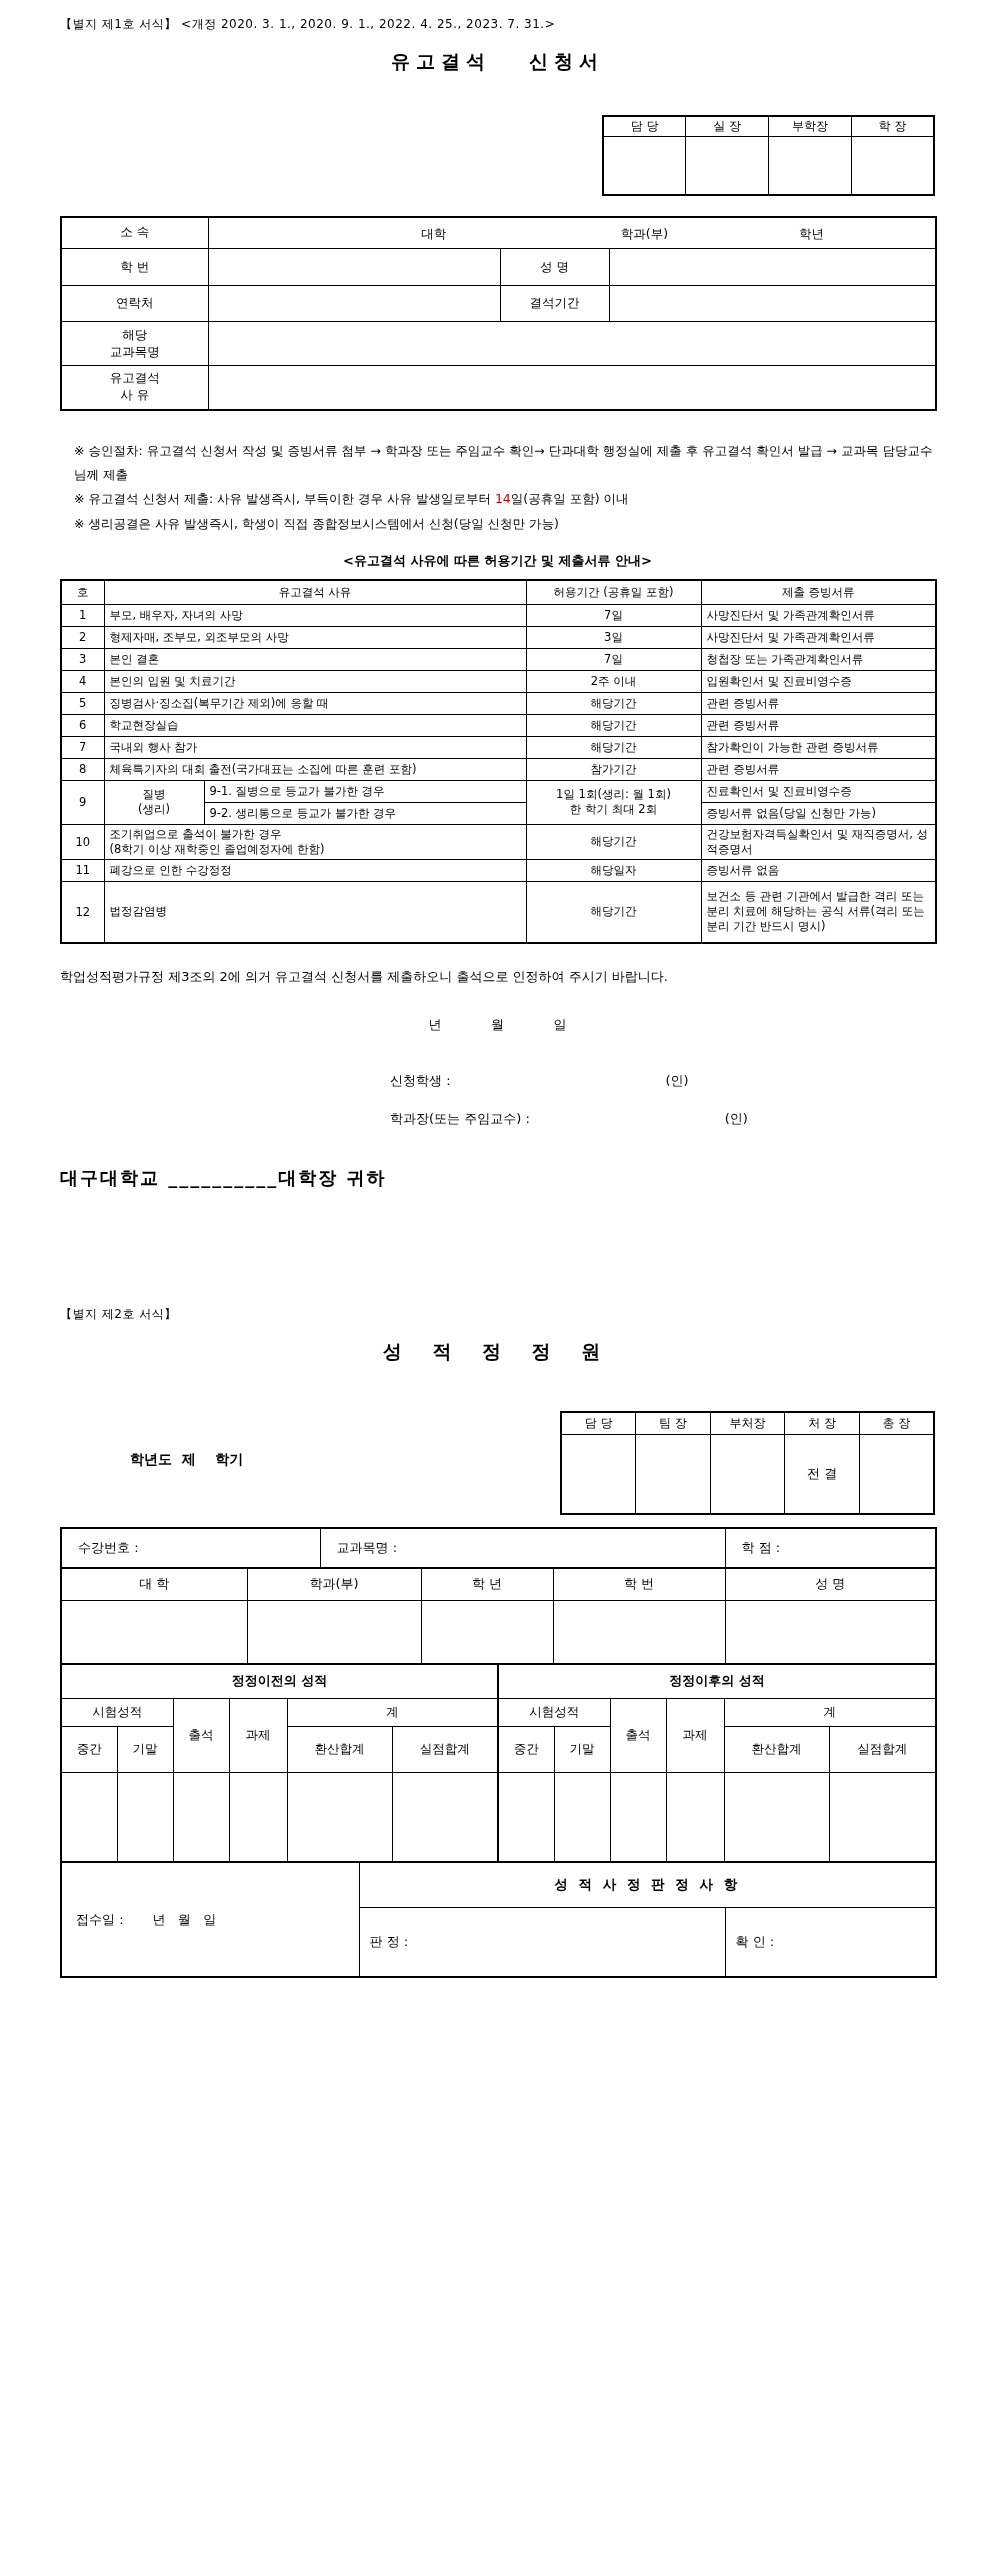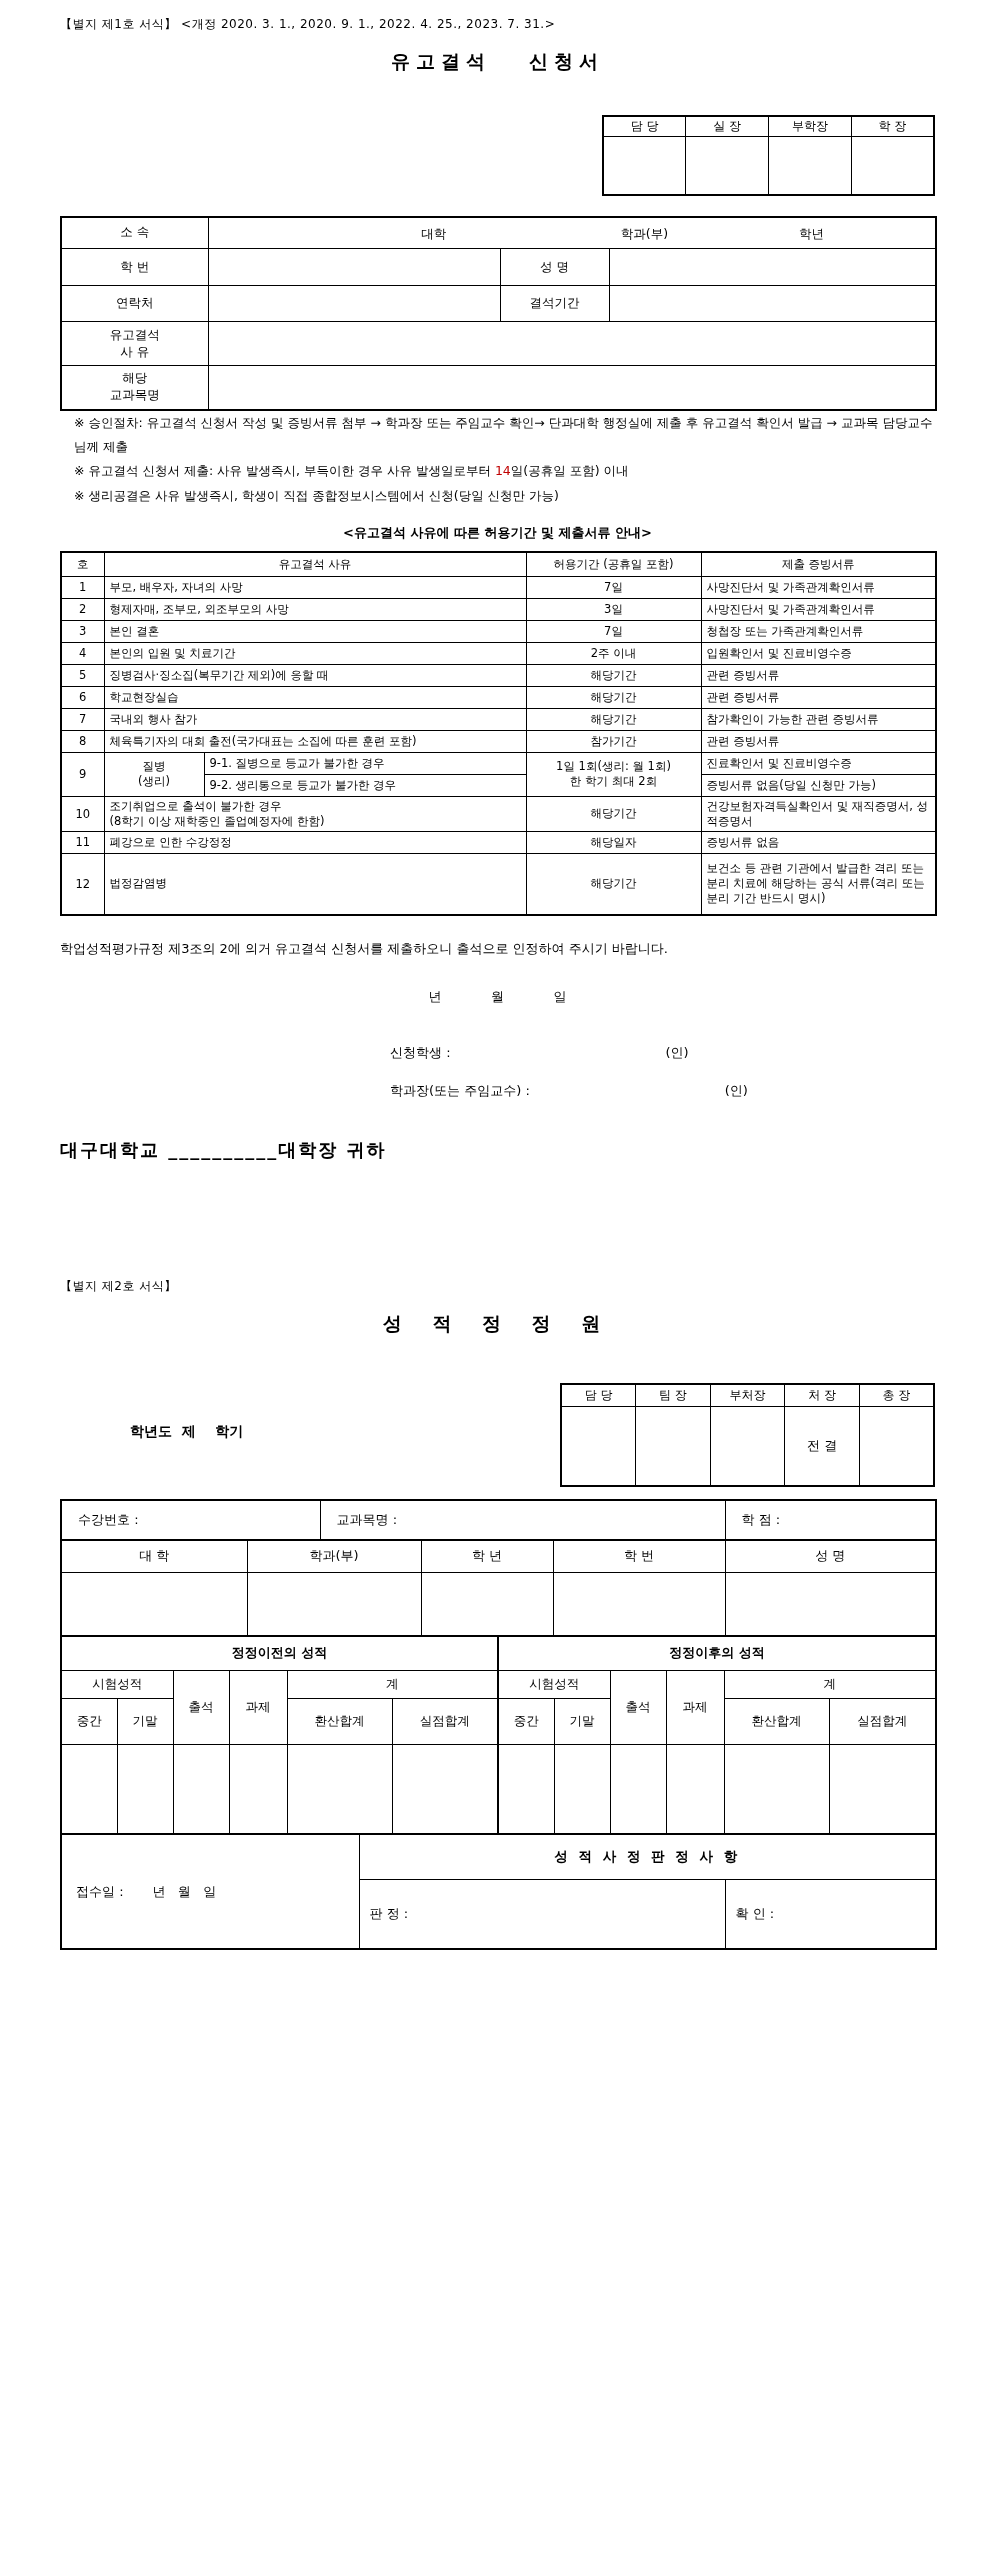--- a/index.html
+++ b/index.html
@@ -27,21 +27,21 @@
   .approval2 { width:375px; }
   .approval2 td { text-align:center; height:22px; font-size:12px; padding:1px; }
   .approval2 .sign { height:80px; font-size:13px; }
 
   
   .info-tbl { width:875px; margin-top:20px; }
   .info-tbl td.lbl { text-align:center; }
   .aff-cell { position:relative; height:32px; }
   .aff-cell span { position:absolute; top:8px; transform:translateX(-50%); font-size:12.5px; }
 
-  .notes { margin-top:0; font-size:12.5px; line-height:1.95; }
+  .notes { margin-top:28px; font-size:12.5px; line-height:1.95; }
   .notes .indent { padding-left:14px; }
   .red-uline { color:#c00000; }
 
   .reasons-title { text-align:center; font-size:13px; font-weight:bold; margin-top:16px; }
   .reasons-tbl { width:875px; margin-top:9px; }
   .reasons-tbl td { font-size:11.5px; padding:2px 5px; height:22px; }
   .reasons-tbl td.c { text-align:center; padding:2px 2px; }
   .reasons-tbl thead td { text-align:center; font-weight:normal; height:24px; }
 
   .closing { margin-top:24px; font-size:13px; }
@@ -128,29 +128,29 @@
         <td></td>
       </tr>
       <tr style="height:36px">
         <td class="lbl">연락처</td>
         <td></td>
         <td class="lbl">결석기간</td>
         <td></td>
       </tr>
       <tr style="height:44px">
         <td class="lbl">
+          <div>해당</div>
+          <div>교과목명</div>
+        </td>
+        <td colspan="3"></td>
+      </tr>
+      <tr style="height:44px">
+        <td class="lbl">
           <div>유고결석</div>
           <div>사  유</div>
-        </td>
-        <td colspan="3"></td>
-      </tr>
-      <tr style="height:44px">
-        <td class="lbl">
-          <div>해당</div>
-          <div>교과목명</div>
         </td>
         <td colspan="3"></td>
       </tr>
     </tbody>
       </table>
 
     <div class="notes">
       <div class="indent">※ 승인절차: 유고결석 신청서 작성 및 증빙서류 첨부 → 학과장 또는 주임교수 확인→ 단과대학 행정실에 제출 후 유고결석 확인서 발급 → 교과목 담당교수님께 제출</div>
       <div class="indent"><span>※ 유고결석 신청서 제출: 사유 발생즉시, 부득이한 경우 사유 발생일로부터 </span><span class="red-uline">14</span><span>일(공휴일 포함) 이내</span></div>
       <div class="indent">※ 생리공결은 사유 발생즉시, 학생이 직접 종합정보시스템에서 신청(당일 신청만 가능)</div>

